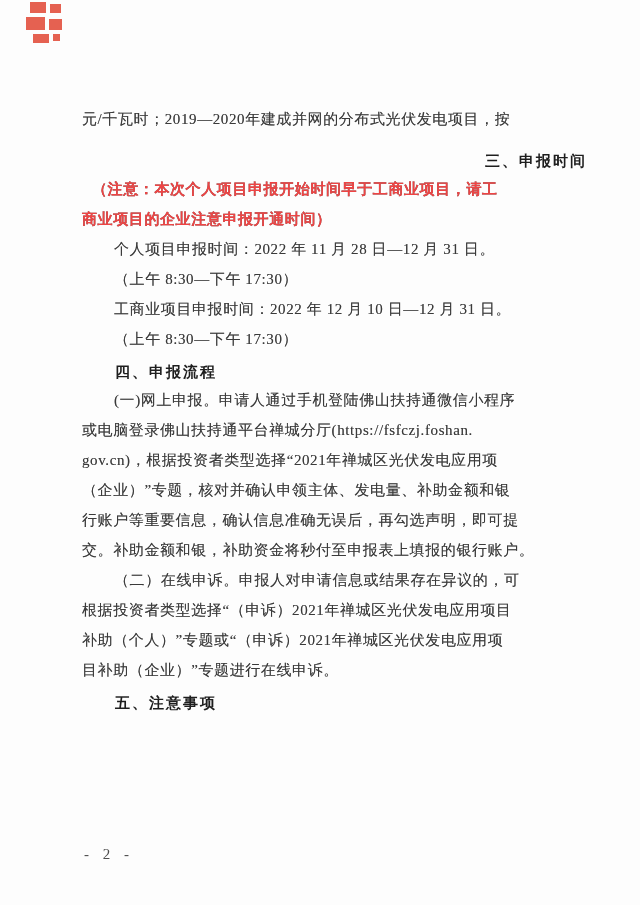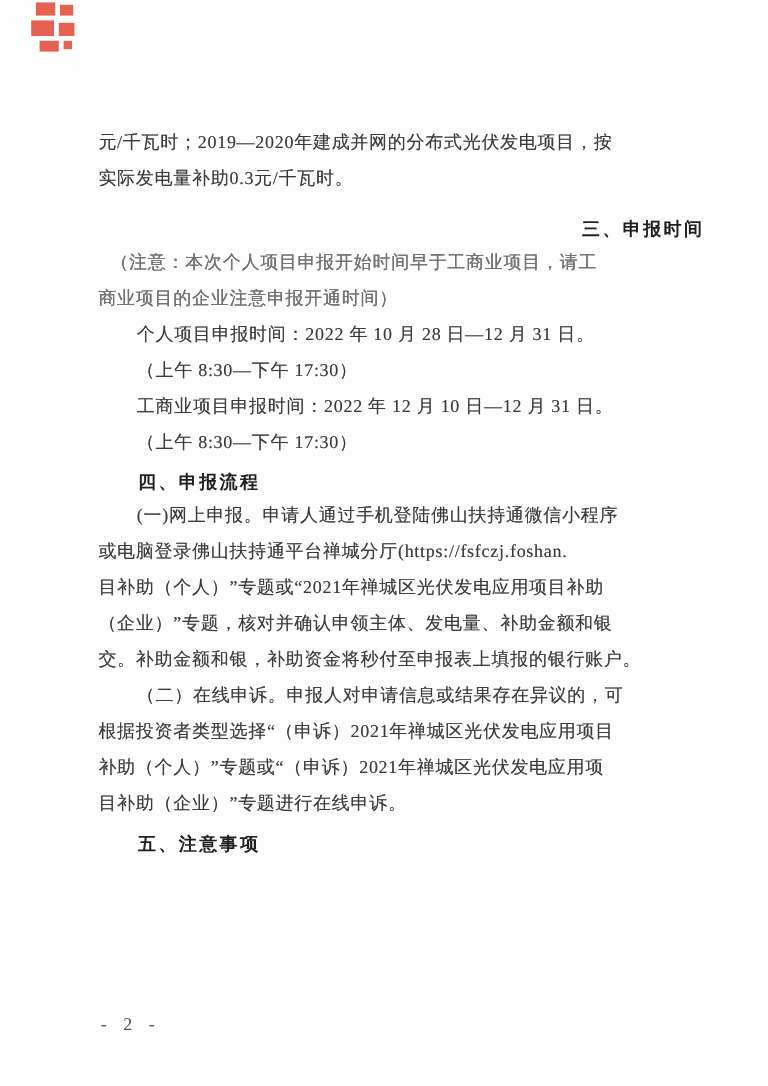--- a/index.html
+++ b/index.html
@@ -44,22 +44,22 @@
     padding-left: 33px;
     letter-spacing: 2px;
     text-shadow: none;
   }
   .gap-lg { margin-top: 12px; text-align: right; }
   .gap-sm { margin-top: 3px;  }
   .after-head { margin-top: -2px; }
 
   
   .l-note {
-    font-weight: 400;
-    color: #737373;
+    font-weight: 700;
+    color: #ef4444;
     text-shadow: 0 0 0.4px rgba(20,20,20,0.7);
   }
   .l-note-first { text-indent: 10px; }
 
   .pagenum {
     position: absolute;
     left: 84px;
     top: 846px;
     font-size: 15px;
     letter-spacing: 5px;
@@ -83,33 +83,33 @@
       <rect x="26" y="4" width="11" height="9"></rect>
       <rect x="2" y="17" width="19" height="13"></rect>
       <rect x="25" y="19" width="13" height="11"></rect>
       <rect x="9" y="34" width="16" height="9"></rect>
       <rect x="29" y="34" width="7" height="7"></rect>
     </g>
   </svg>
 
   <div class="scan-body">
     <p class="line l-body">元/千瓦时；2019—2020年建成并网的分布式光伏发电项目，按</p>
-    <p class="line l-body">实际发电量补助0.3元/千瓦时。</p>
     <p class="line l-head gap-lg">三、申报时间</p>
     <p class="line l-note l-note-first after-head">（注意：本次个人项目申报开始时间早于工商业项目，请工</p>
     <p class="line l-note">商业项目的企业注意申报开通时间）</p>
-    <p class="line l-indent">个人项目申报时间：2022 年 10 月 28 日—12 月 31 日。</p>
+    <p class="line l-indent">个人项目申报时间：2022 年 11 月 28 日—12 月 31 日。</p>
     <p class="line l-indent">（上午 8:30—下午 17:30）</p>
     <p class="line l-indent">工商业项目申报时间：2022 年 12 月 10 日—12 月 31 日。</p>
     <p class="line l-indent">（上午 8:30—下午 17:30）</p>
     <p class="line l-head gap-sm">四、申报流程</p>
     <p class="line l-indent after-head">(一)网上申报。申请人通过手机登陆佛山扶持通微信小程序</p>
     <p class="line l-body">或电脑登录佛山扶持通平台禅城分厅(https://fsfczj.foshan.</p>
-    <p class="line l-body">目补助（个人）”专题或“2021年禅城区光伏发电应用项目补助</p>
+    <p class="line l-body">gov.cn)，根据投资者类型选择“2021年禅城区光伏发电应用项</p>
     <p class="line l-body">（企业）”专题，核对并确认申领主体、发电量、补助金额和银</p>
+    <p class="line l-body">行账户等重要信息，确认信息准确无误后，再勾选声明，即可提</p>
     <p class="line l-body">交。补助金额和银，补助资金将秒付至申报表上填报的银行账户。</p>
     <p class="line l-indent">（二）在线申诉。申报人对申请信息或结果存在异议的，可</p>
     <p class="line l-body">根据投资者类型选择“（申诉）2021年禅城区光伏发电应用项目</p>
     <p class="line l-body">补助（个人）”专题或“（申诉）2021年禅城区光伏发电应用项</p>
     <p class="line l-body">目补助（企业）”专题进行在线申诉。</p>
     <p class="line l-head gap-sm">五、注意事项</p>
   </div>
 
   <div class="pagenum">- 2 -</div>
 

